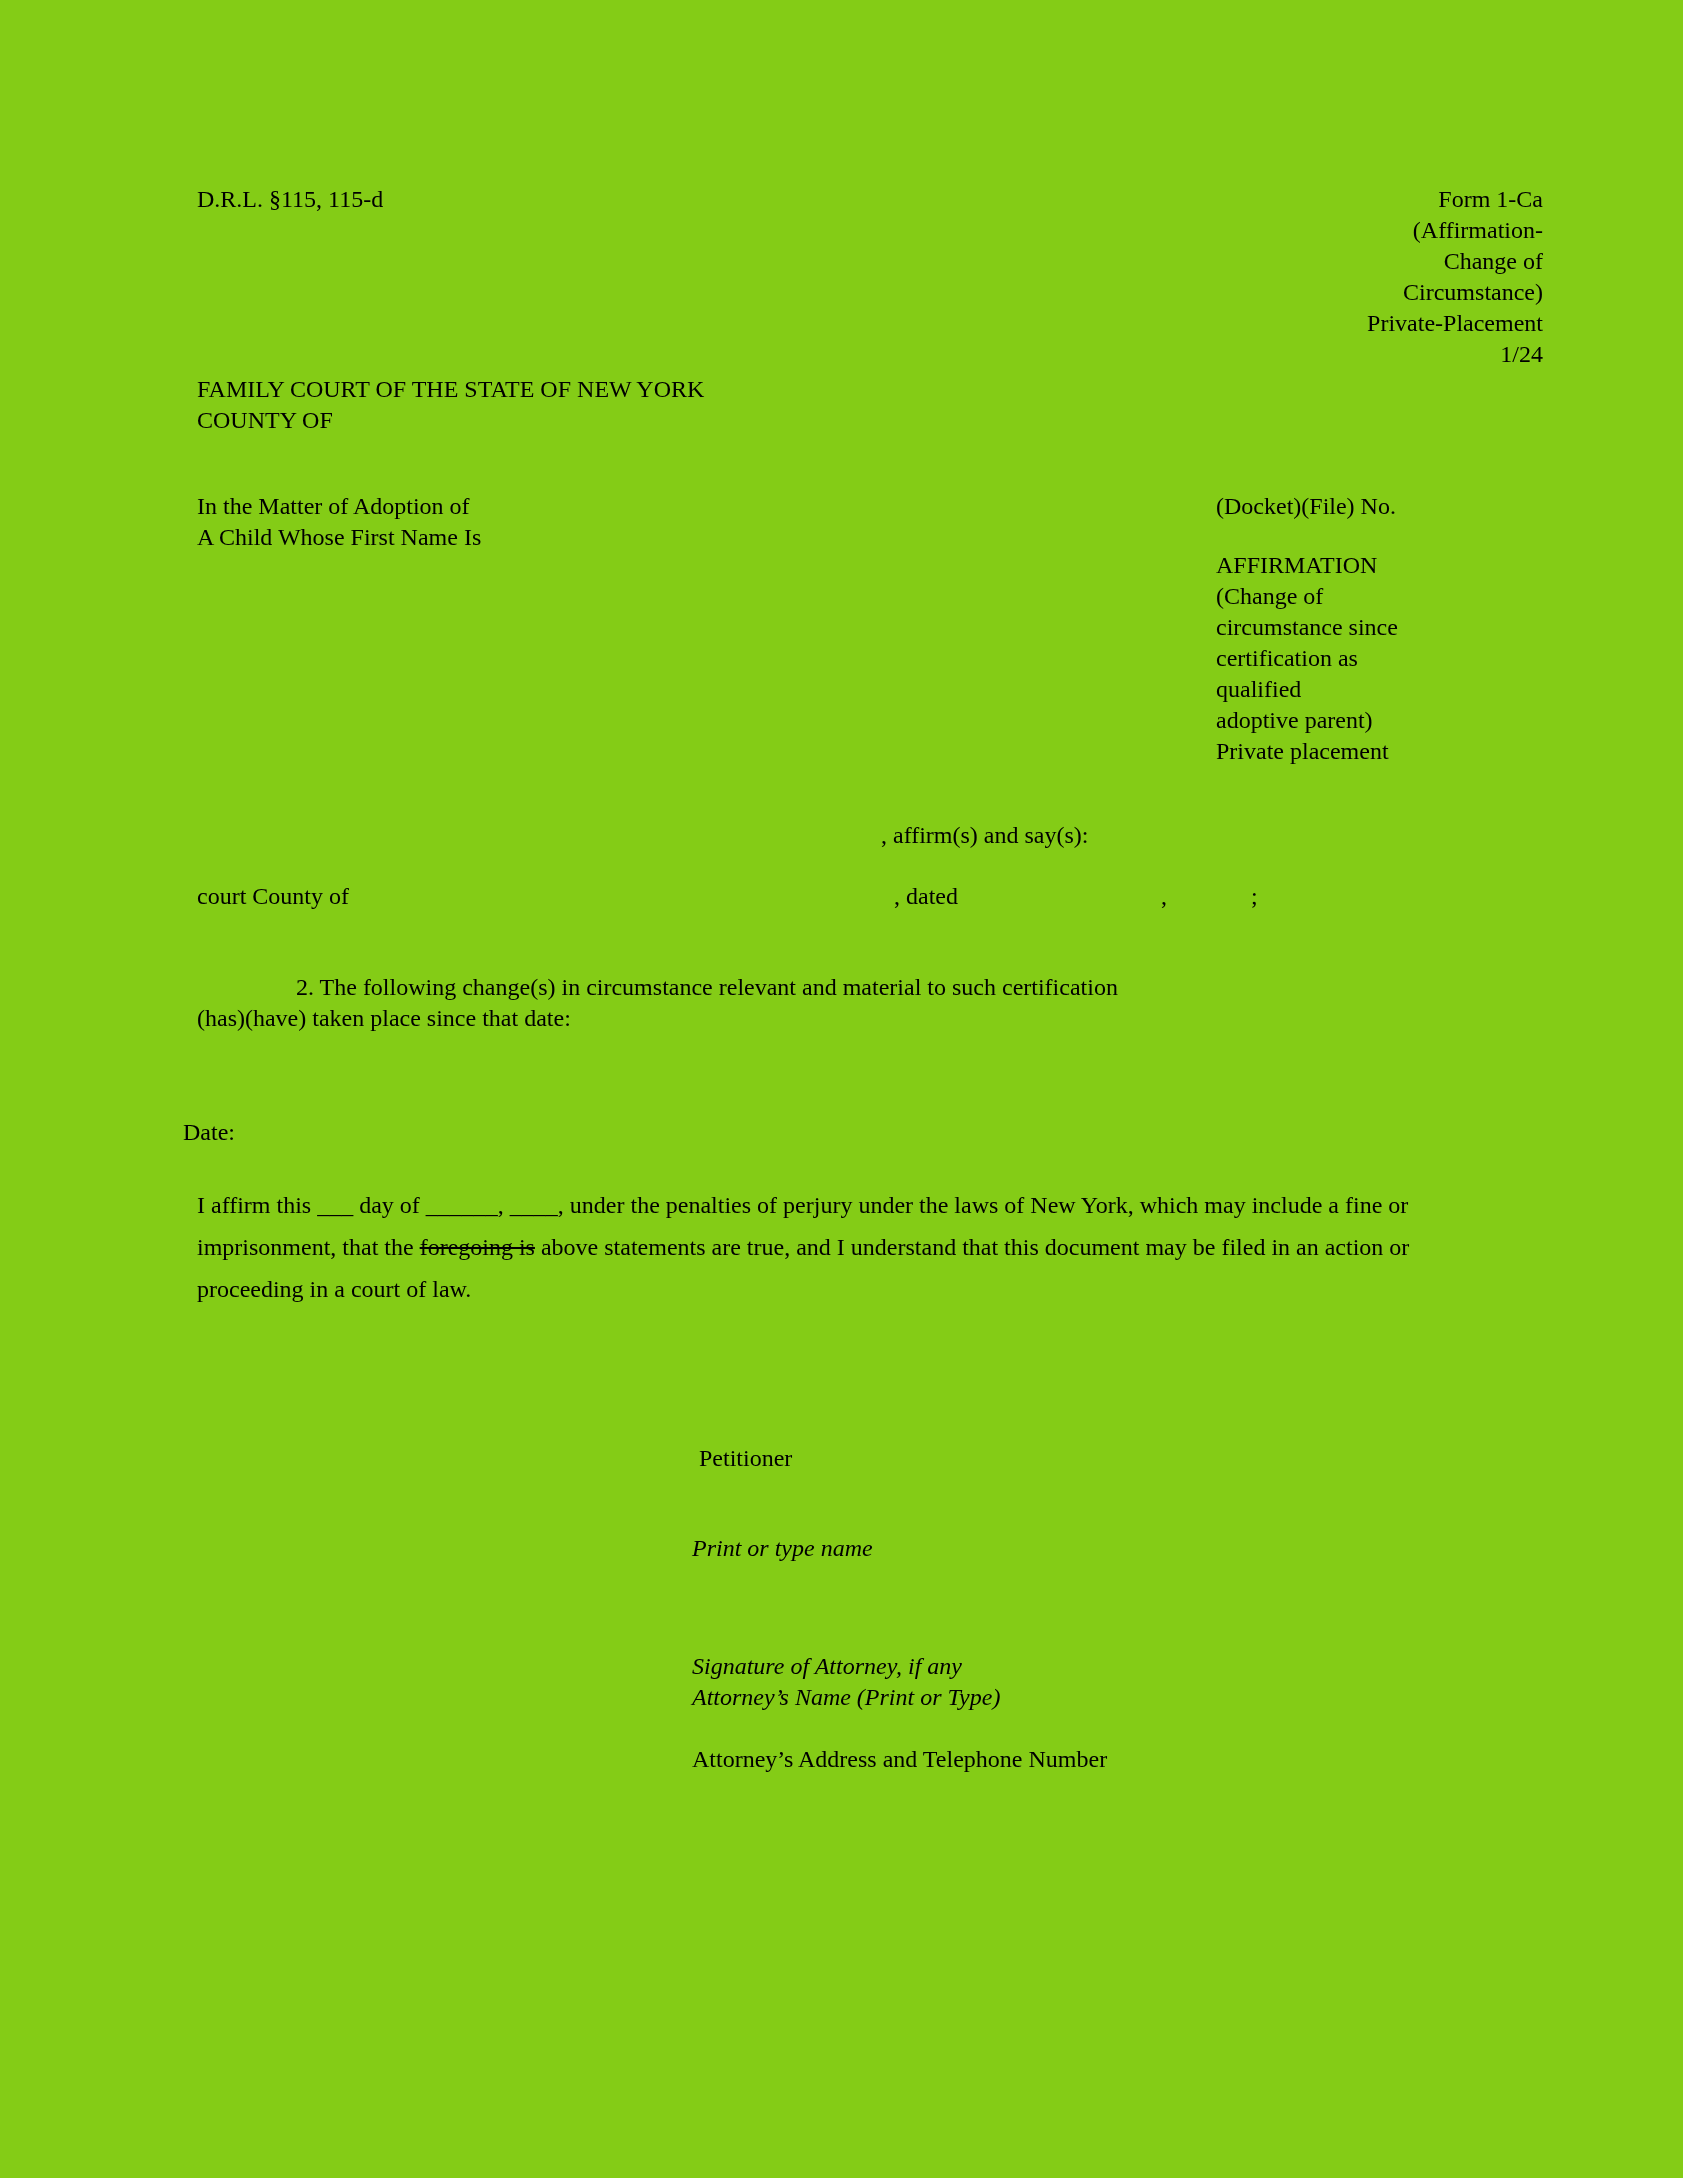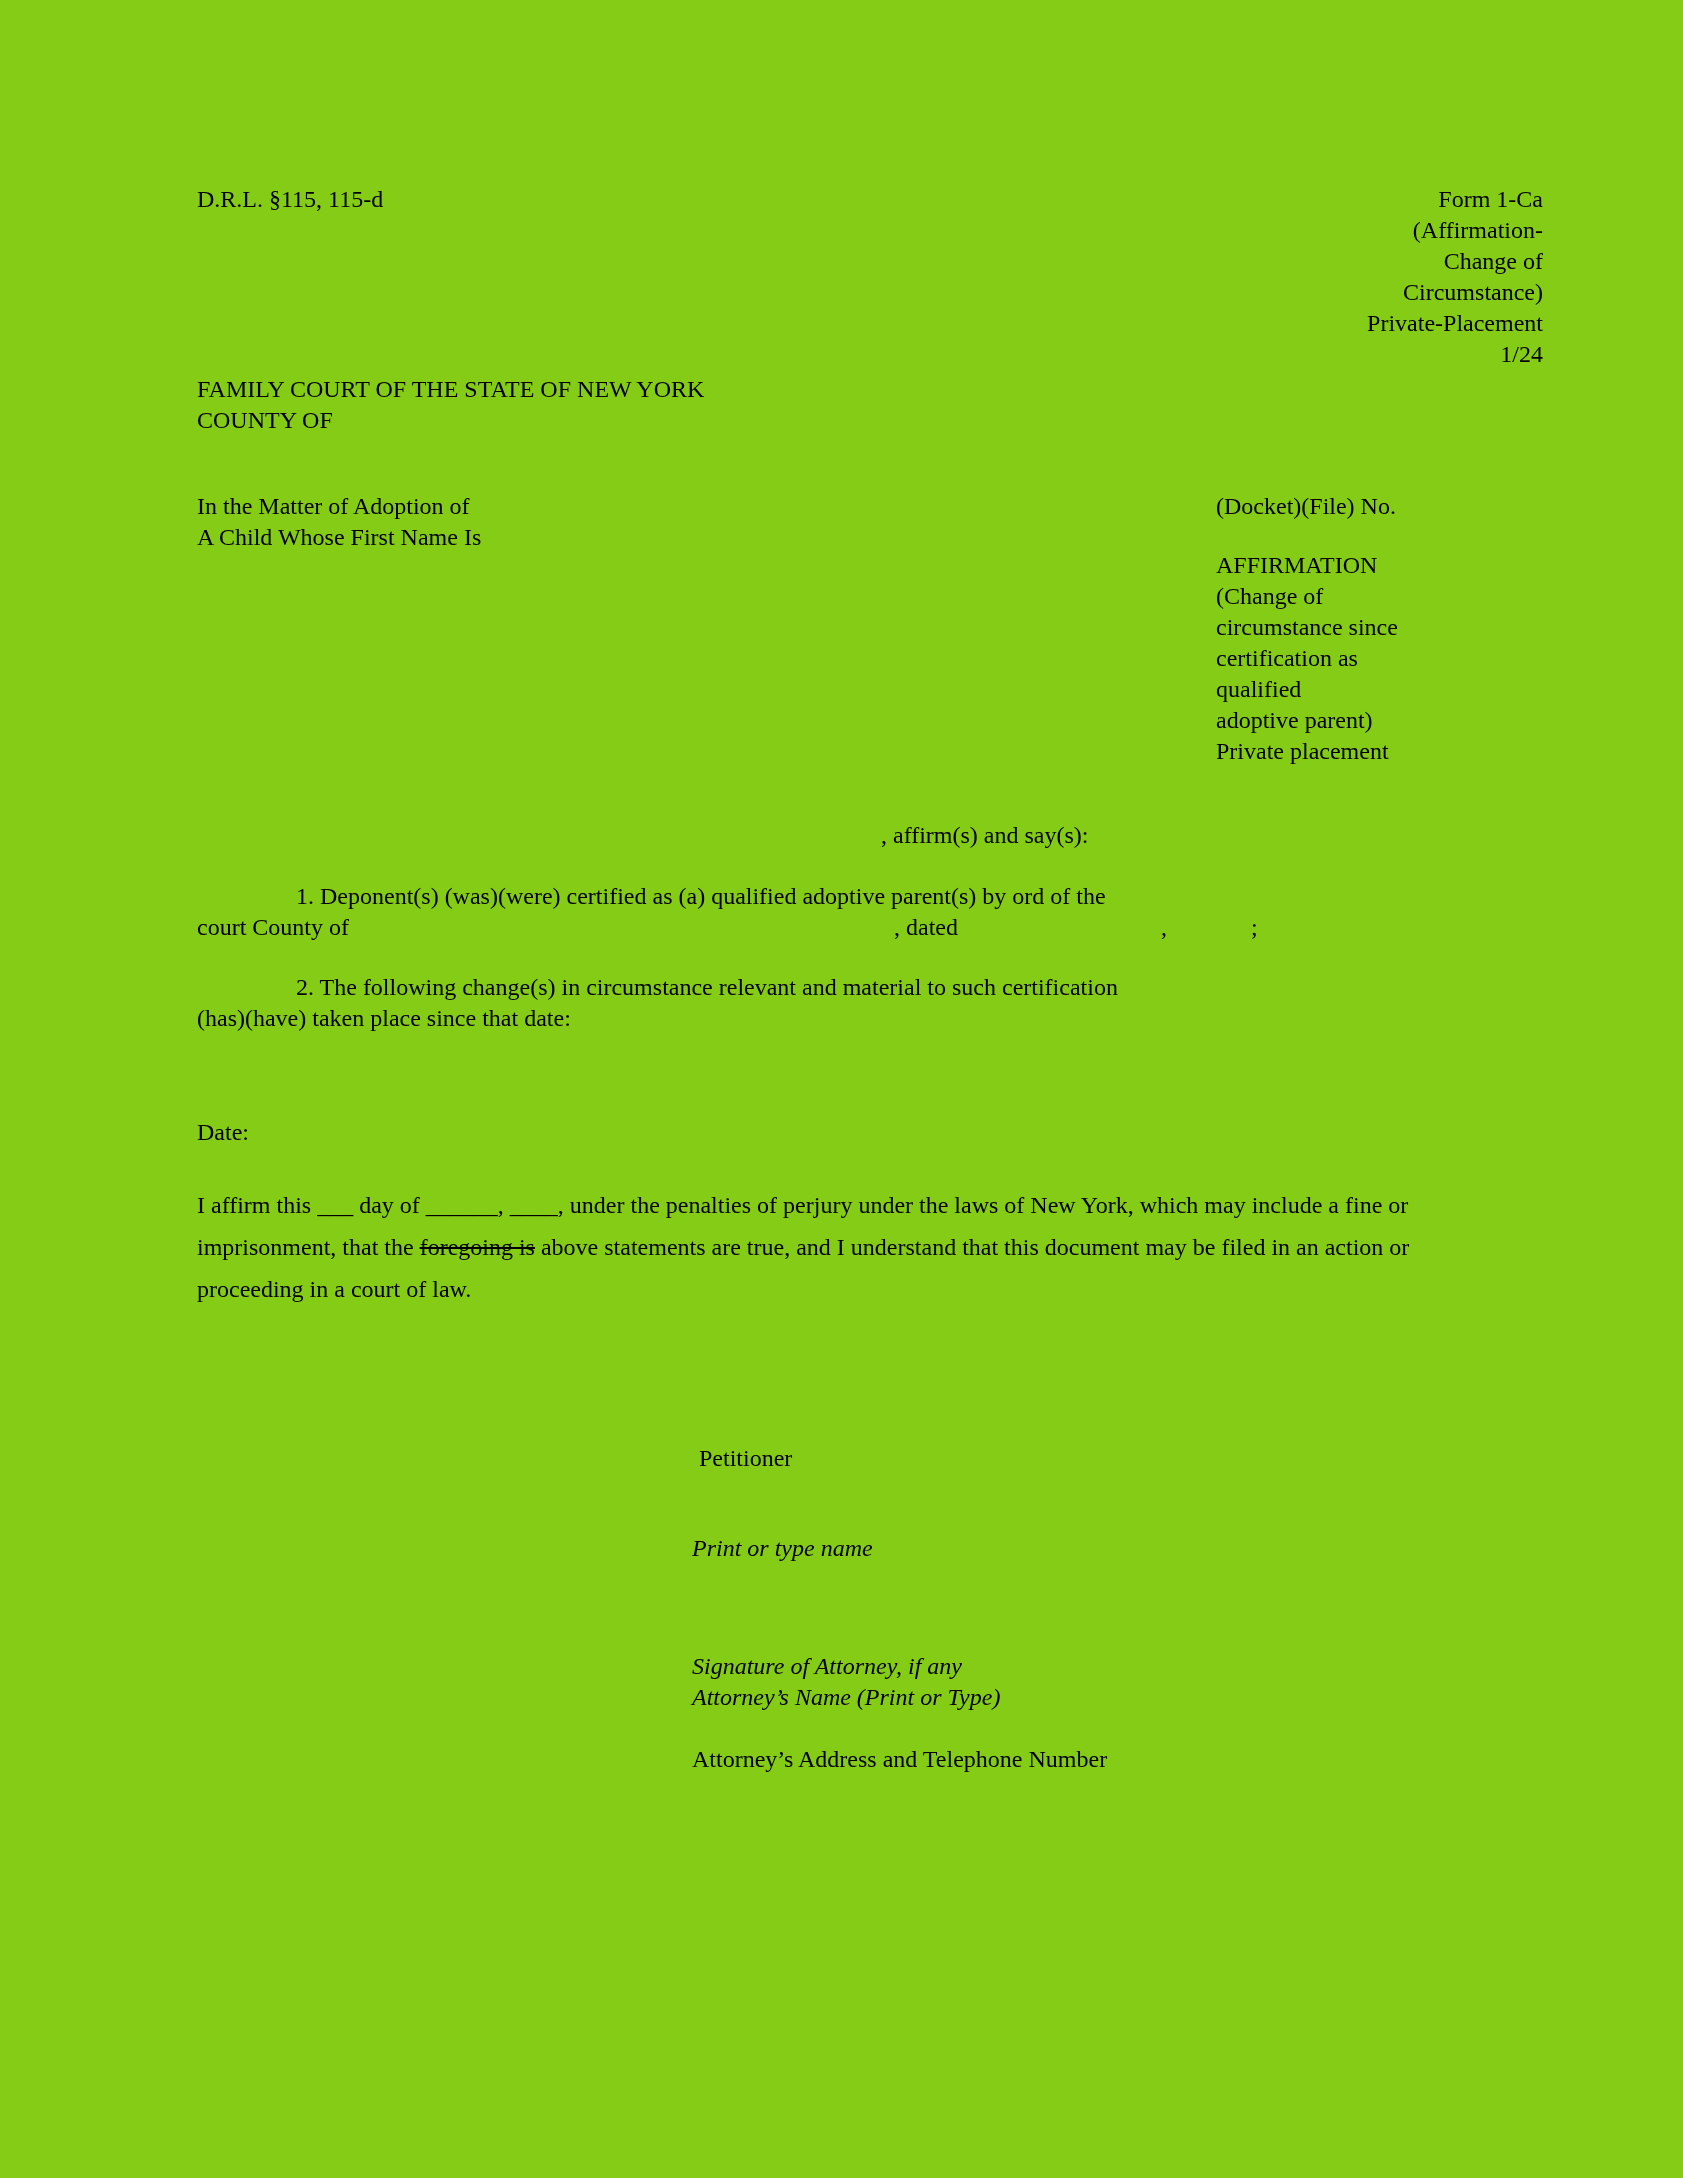--- a/index.html
+++ b/index.html
@@ -58,32 +58,31 @@
     <div>circumstance since</div>
     <div>certification as</div>
     <div>qualified</div>
     <div>adoptive parent)</div>
     <div>Private placement</div>
   </div>
 
   <div class="abs" style="left:881px; top:820px;">, affirm(s) and say(s):</div>
 
   <div class="abs" style="left:197px; top:881px; width:1287px;">
-    <div class="indent-first nowrap">1.  Deponent(s) (was)(were) certified as (a) qualified adoptive parent(s) by ord of the</div>
     <div class="nowrap">
       <span>court County of</span><span class="gap gap-county"></span><span>, dated</span><span class="gap gap-dated"></span><span>,</span><span class="gap gap-comma"></span><span>;</span>
     </div>
   </div>
 
   <div class="abs" style="left:197px; top:972px; width:1287px;">
     <div class="indent-first nowrap">2.  The following change(s) in circumstance relevant and material to such certification</div>
     <div class="nowrap">(has)(have) taken place since that date:</div>
   </div>
 
-  <div class="abs" style="left:197px; top:1117px;font-family:Liberation Serif, serif;">Date:</div>
+  <div class="abs" style="left:183px; top:1117px;font-family:Liberation Serif, serif;">Date:</div>
 
   <div class="abs affirm-para" style="left:197px; top:1184px;">
     <span>I affirm this ___ day of ______, ____, under the penalties of perjury under the laws of New York, which may include a fine or imprisonment, that the </span><span class="strike">foregoing is</span><span> above statements are true, and I understand that this document may be filed in an action or proceeding in a court of law.</span>
   </div>
 
   <div class="abs" style="left:699px; top:1443px;">Petitioner</div>
 
   <div class="abs" style="left:692px; top:1533px;font-style:italic;">Print or type name</div>
 
   <div class="abs" style="left:692px; top:1651px;font-style:italic;">

